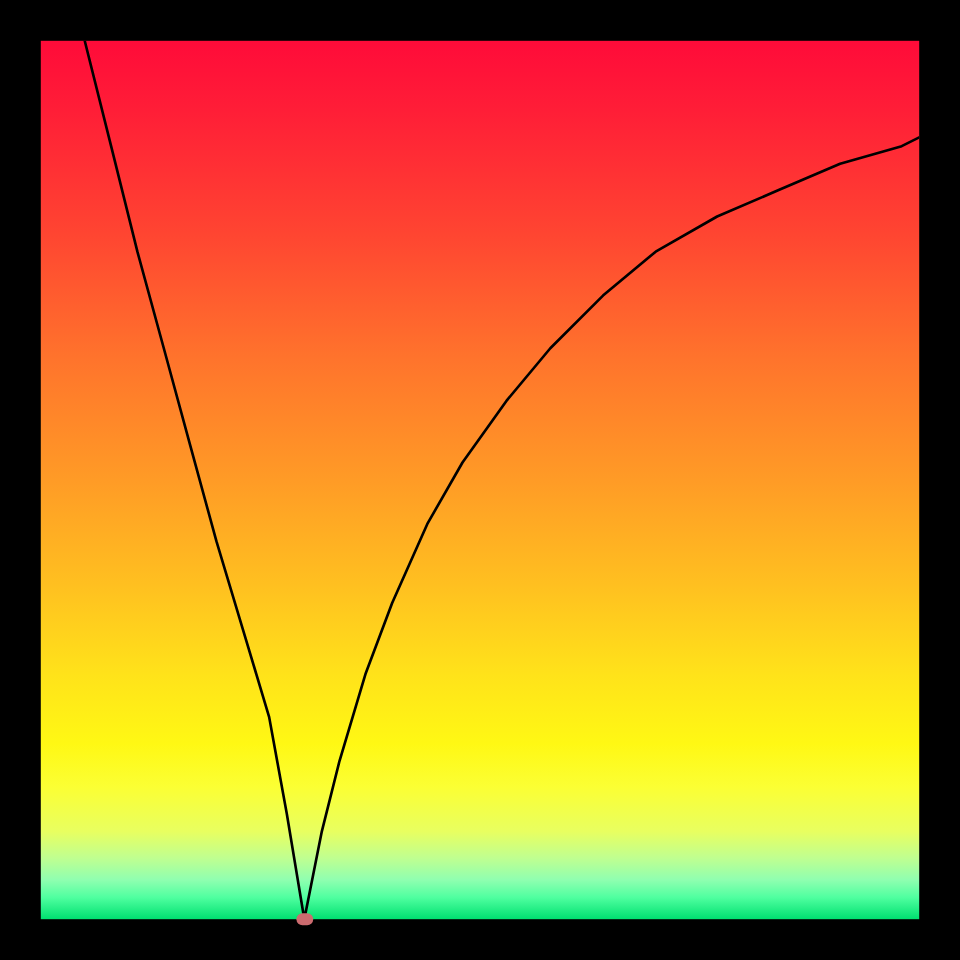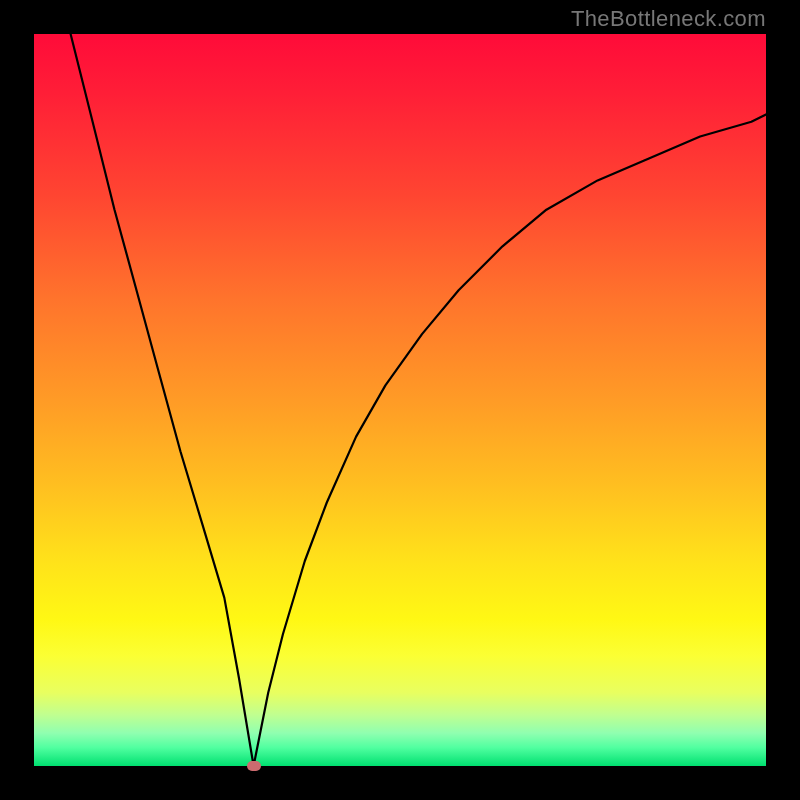--- a/index.html
+++ b/index.html
@@ -67,21 +67,20 @@
     background: #cc6b6f;
     border-radius: 5px;
     transform: translate(-50%, -50%);
   }
 </style>
 </head>
 <body>
 
 <div class="frame">
 
-  <div class="watermark">TheBottleneck.com</div>
 
   <div class="plot-area">
     <svg class="curve-svg" viewBox="0 0 732 732" preserveAspectRatio="none">
       <path id="curve-path" fill="none" stroke="#000" stroke-width="2.2" stroke-linecap="round" stroke-linejoin="round" d="M 36.6 0.0 L 58.6 87.8 L 80.5 175.7 L 102.5 256.2 L 124.4 336.7 L 146.4 417.2 L 168.4 490.4 L 190.3 563.6 L 205.0 644.2 L 219.6 732.0 L 234.2 658.8 L 248.9 600.2 L 270.8 527.0 L 292.8 468.5 L 322.1 402.6 L 351.4 351.4 L 388.0 300.1 L 424.6 256.2 L 468.5 212.3 L 512.4 175.7 L 563.6 146.4 L 614.9 124.4 L 666.1 102.5 L 717.4 87.8 L 732.0 80.5"></path>
     </svg>
     <div id="minimum-marker" class="marker" style="left: 219.6px; top: 732px;"></div>
   </div>
 
 </div>
 

